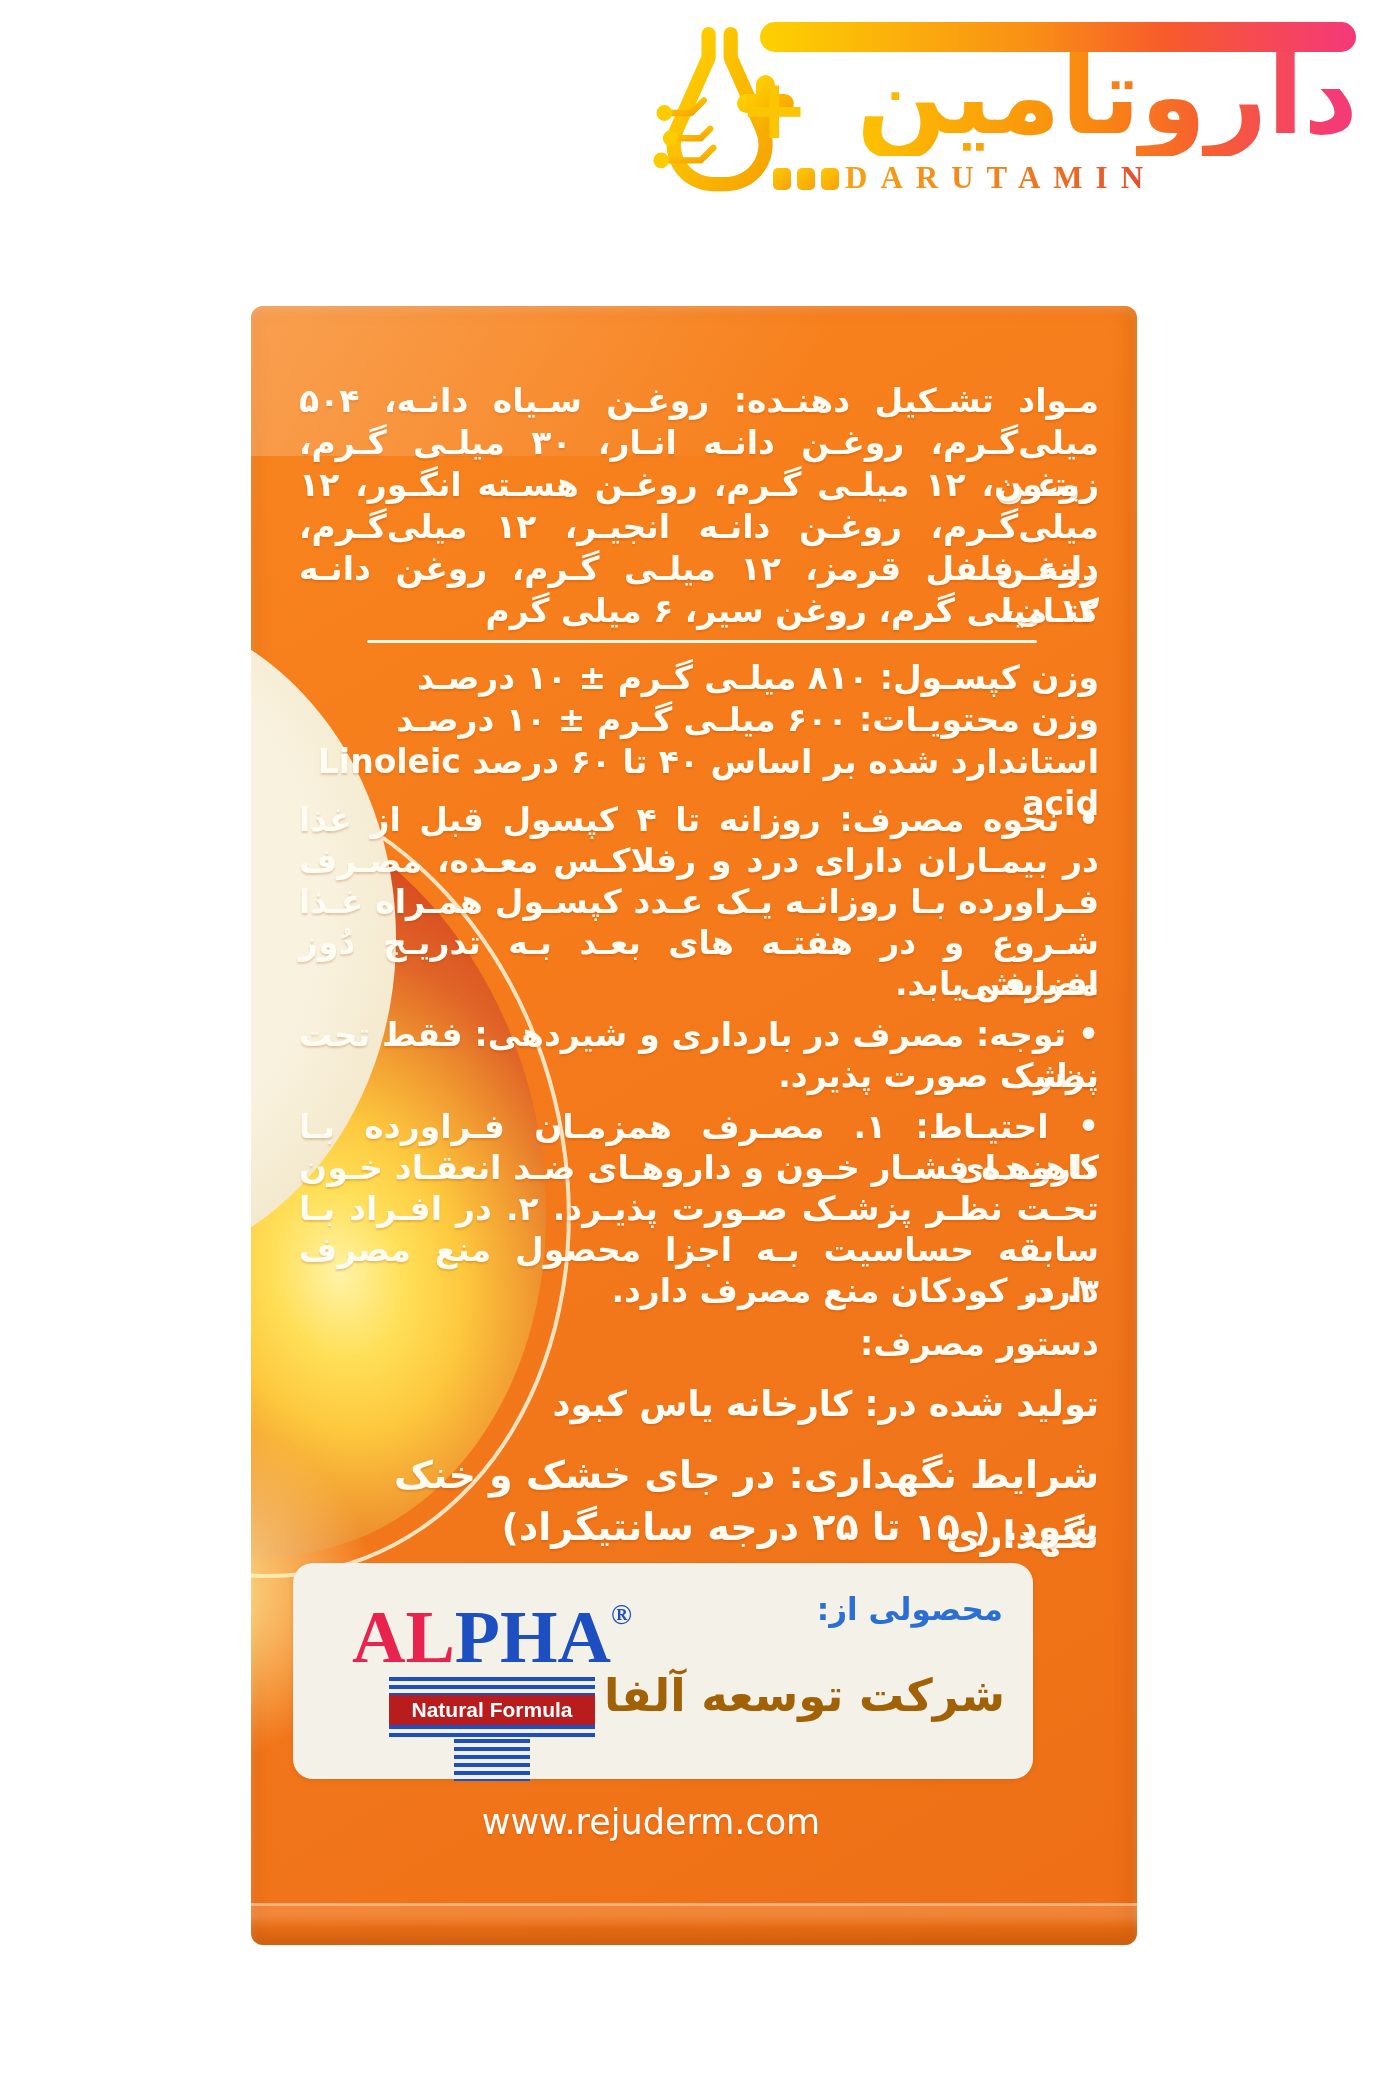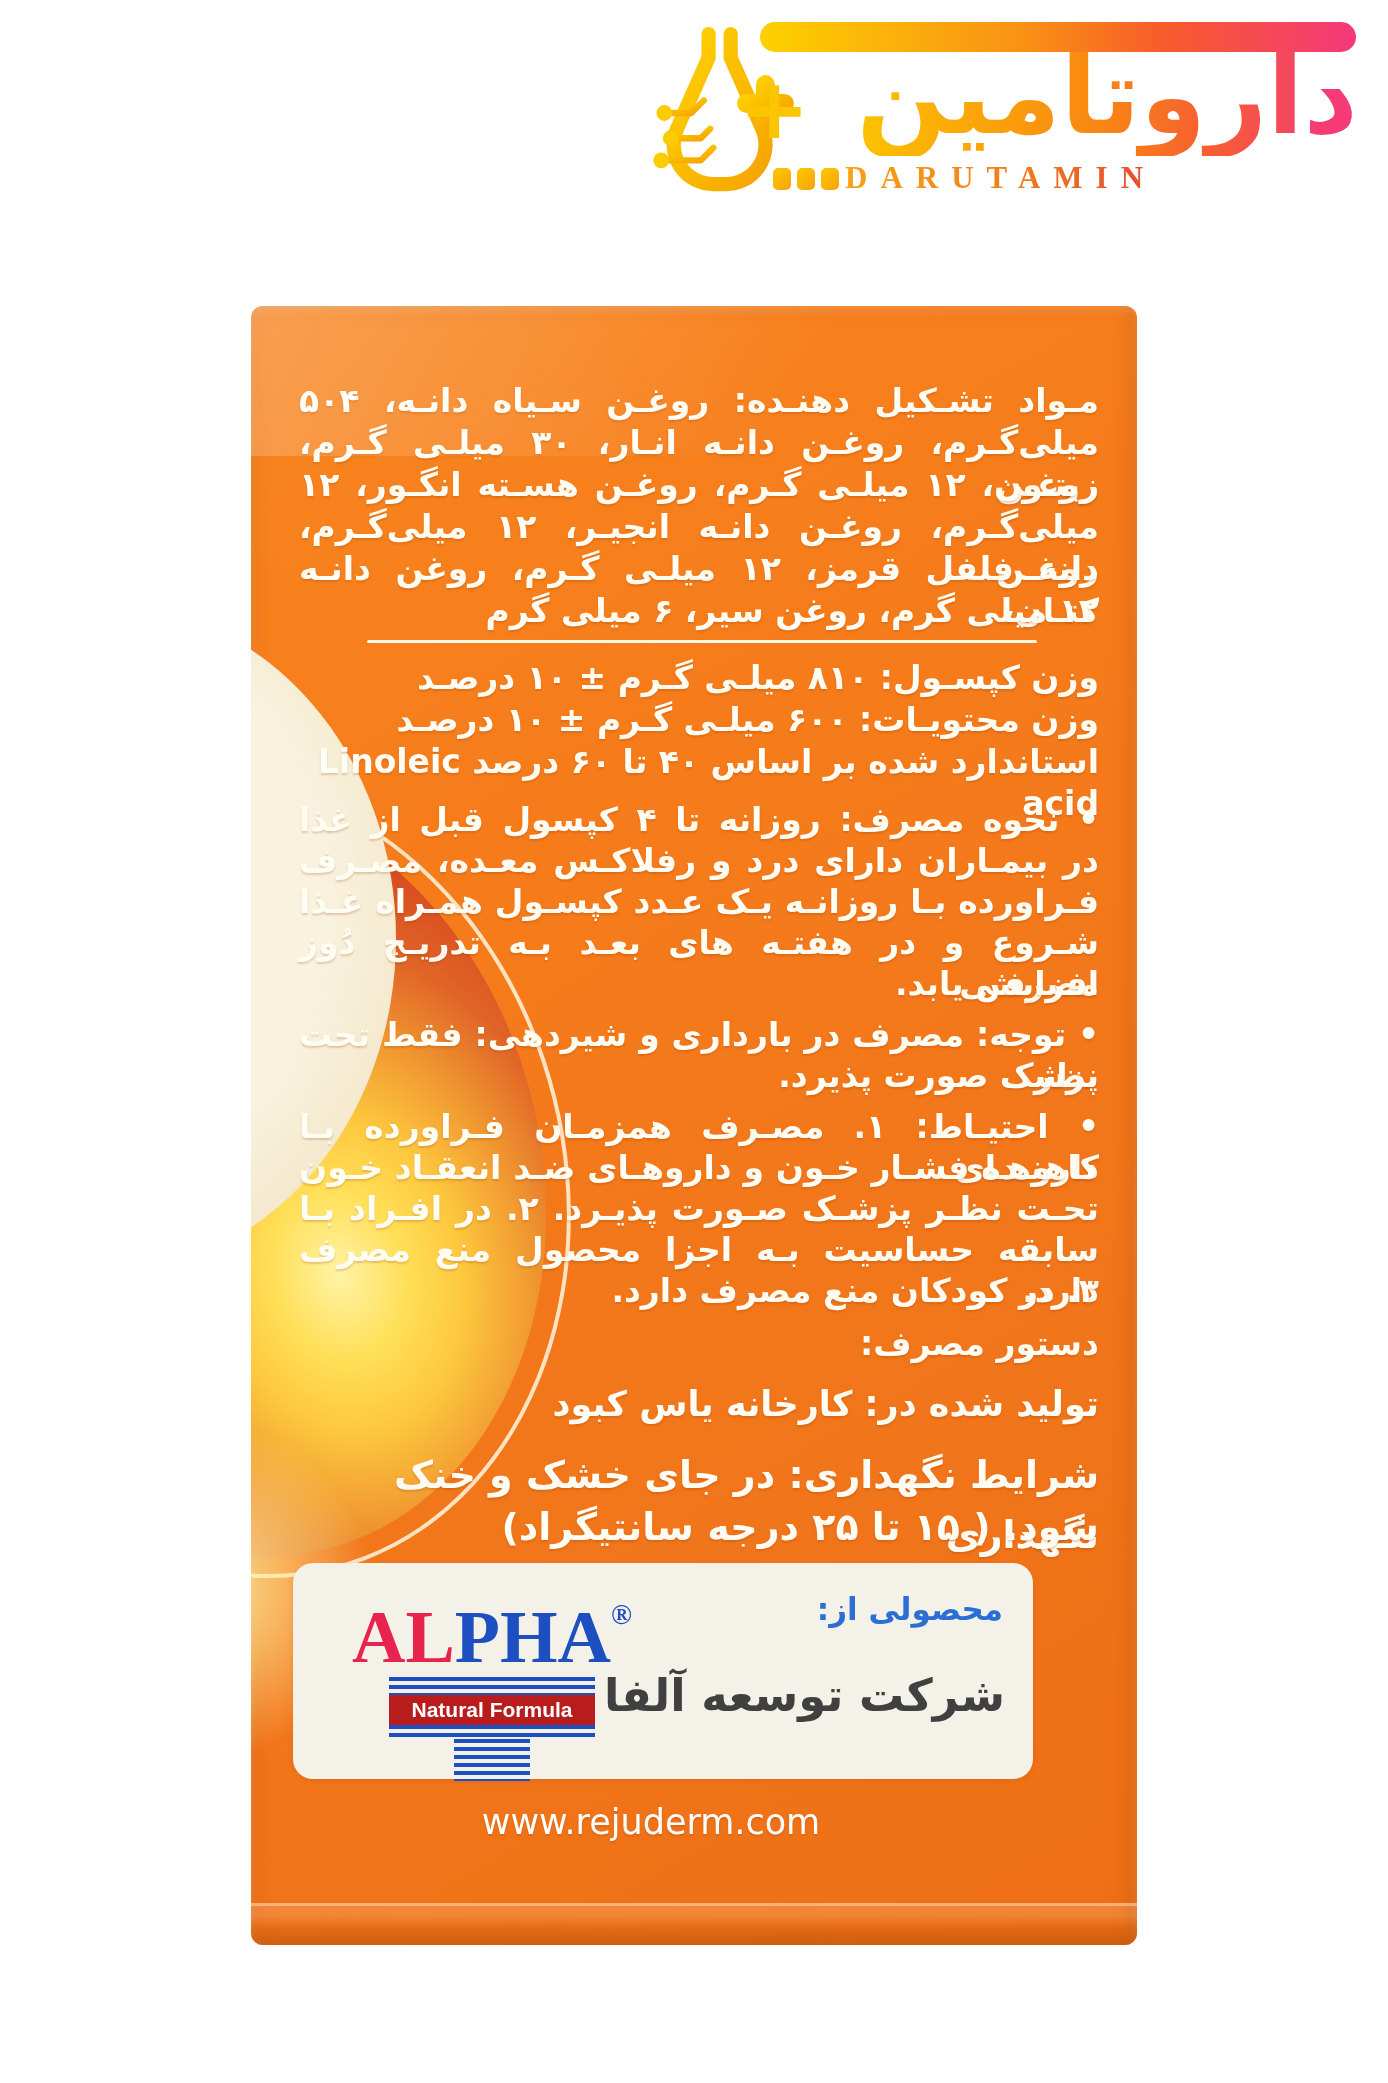--- a/index.html
+++ b/index.html
@@ -73,21 +73,21 @@
   .alpha-word sup{font-size:28px;vertical-align:38px;}
   .stripes{width:206px;height:18px;margin:2px auto 0;
     background:repeating-linear-gradient(180deg,#1d4fc0 0 4px,#f4f1e8 4px 8px);}
   .nf-label{width:206px;height:30px;margin:0 auto;background:#b91c1c;color:#ffffff;
     font-family:"Liberation Sans",sans-serif;font-weight:bold;font-size:21px;line-height:30px;}
   .stripes2{width:206px;height:14px;margin:0 auto;
     background:repeating-linear-gradient(180deg,#1d4fc0 0 4px,#f4f1e8 4px 8px);}
   .stem{width:76px;height:42px;margin:0 auto;
     background:repeating-linear-gradient(180deg,#1d4fc0 0 4px,#f4f1e8 4px 8px);}
   .product-of{position:absolute;right:30px;top:28px;color:#2b6fd4;font-size:31px;font-weight:bold;}
-  .company{position:absolute;right:28px;top:106px;color:#404040;font-size:45px;font-weight:bold;}
+  .company{position:absolute;right:28px;top:106px;color:#a16207;font-size:45px;font-weight:bold;}
 
   .site{margin-top:22px;text-align:center;transform:translateX(-48px);direction:ltr;
     font-size:35px;font-weight:normal;color:#ffffff;height:42px;line-height:42px;}
 </style>
 </head>
 <body>
 
 <div class="logo">
   <div class="logo-bar"></div>
   <svg class="flask" width="150" height="190" viewBox="0 0 95 120">

